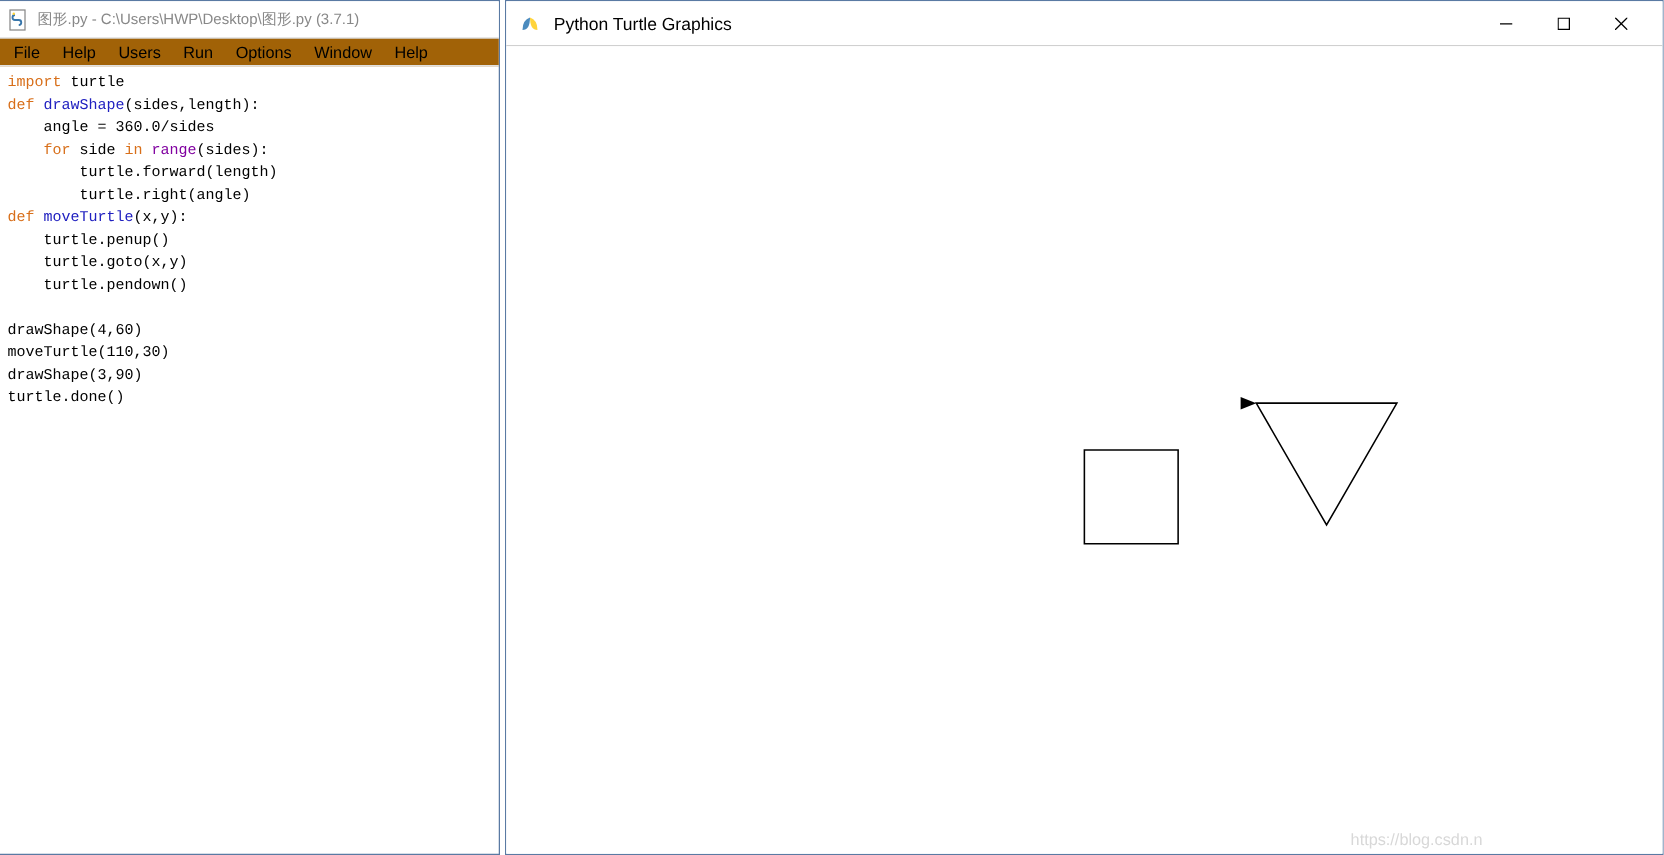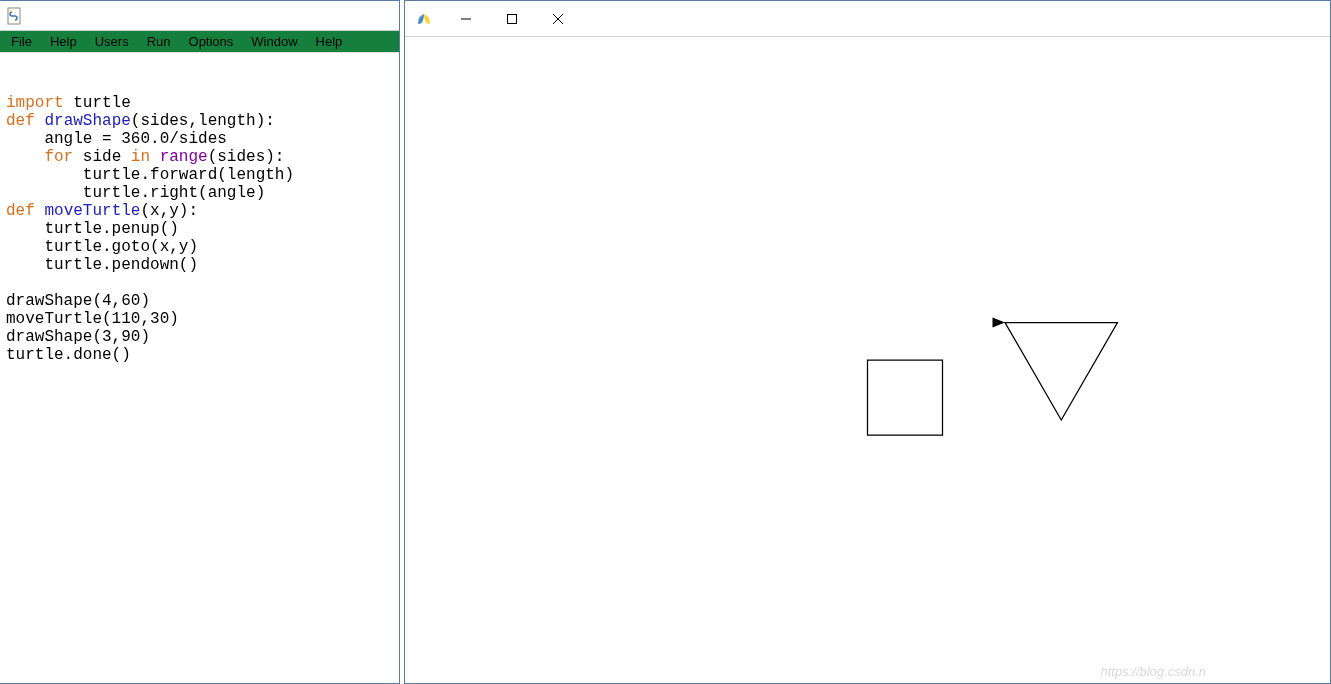--- a/index.html
+++ b/index.html
@@ -44,39 +44,38 @@
   color: #888;
   font-size: 12px;
   white-space: nowrap;
   overflow: hidden;
 }
 .menubar {
   height: 22px;
   display: flex;
   align-items: center;
   padding: 0 2px;
-  background: #15803d;
+  background: #a16207;
   border-bottom: 1px solid #e0e0e0;
 }
 .menu-item {
   padding: 2px 9px;
   font-size: 13px;
   color: #000;
   cursor: default;
 }
 .code-area {
   flex: 1;
   padding: 4px 6px;
   font-family: Consolas, "Courier New", monospace;
-  font-size: 16px;
+  font-size: 12px;
   line-height: 18px;
   white-space: pre;
   color: #000;
   overflow: hidden;
-  margin-top: 37px;
 }
 .kw-orange { color: #d86f1a; }
 .kw-blue { color: #2020c0; }
 .kw-purple { color: #8000a0; }
 
 .turtle-window {
   flex: 1;
   height: 100%;
   border: 1px solid #5a7aa3;
   background: #fff;
@@ -122,24 +121,23 @@
 }
 .canvas svg {
   position: absolute;
   top: 0; left: 0;
   width: 100%;
   height: 100%;
 }
 .watermark {
   position: absolute;
   bottom: 4px;
-  right: 124px;
+  right: 144px;
   font-size: 13px;
   color: #d8d8d8;
-  font-style: italic;
 }
 .devze {
   position: absolute;
   bottom: 4px;
   right: 6px;
   font-family: "Comic Sans MS", cursive;
   font-size: 22px;
   color: #1e78c8;
   line-height: 1;
   text-align: right;
@@ -153,20 +151,21 @@
 
   <div class="idle-window">
     <div class="idle-titlebar">
       <span class="idle-icon">
         <svg viewBox="0 0 18 18">
             <rect x="2" y="1" width="12" height="16" fill="#fff" stroke="#888"></rect>
             <path d="M6 5 Q4 5 4 7 Q4 9 6 9 L9 9 Q11 9 11 11 Q11 13 9 13" stroke="#3776ab" fill="none" stroke-width="1.5"></path>
             <circle cx="5" cy="4" r="1" fill="#ffd43b"></circle>
           </svg>
       </span>
+      <span class="idle-title">图形.py - C:\Users\HWP\Desktop\图形.py (3.7.1)</span>
     </div>
     <div class="menubar">
       <div class="menu-item">File</div>
       <div class="menu-item">Help</div>
       <div class="menu-item">Users</div>
       <div class="menu-item">Run</div>
       <div class="menu-item">Options</div>
       <div class="menu-item">Window</div>
       <div class="menu-item">Help</div>
     </div>
@@ -188,20 +187,21 @@
   </div>
 
   <div class="turtle-window">
     <div class="turtle-titlebar">
       <span class="turtle-icon">
         <svg viewBox="0 0 18 18">
             <path d="M3 14 Q3 6 9 4 Q9 14 3 14 Z" fill="#4b8bbe"></path>
             <path d="M9 4 Q15 6 15 14 Q9 14 9 4 Z" fill="#ffd43b"></path>
           </svg>
       </span>
+      <span class="turtle-title">Python Turtle Graphics</span>
       <div class="win-controls">
         <div class="win-btn">
             <svg width="10" height="10">
               <line x1="0" y1="5" x2="10" y2="5" stroke="#000" stroke-width="1"></line>
             </svg>
           </div>
         <div class="win-btn">
             <svg width="10" height="10">
               <rect x="0.5" y="0.5" width="9" height="9" fill="none" stroke="#000" stroke-width="1"></rect>
             </svg>

